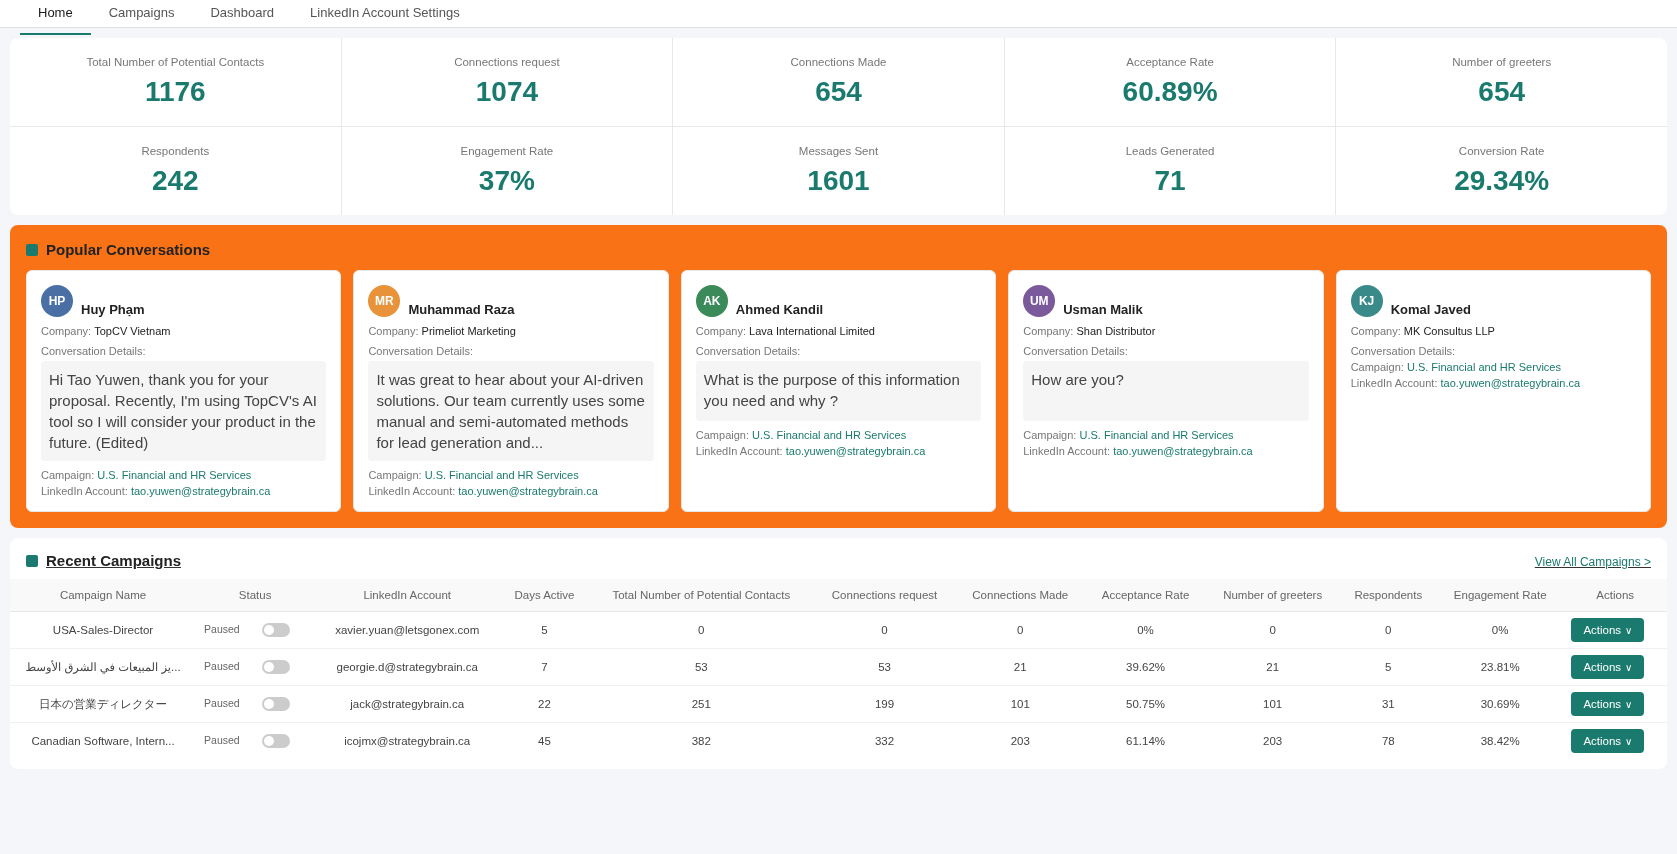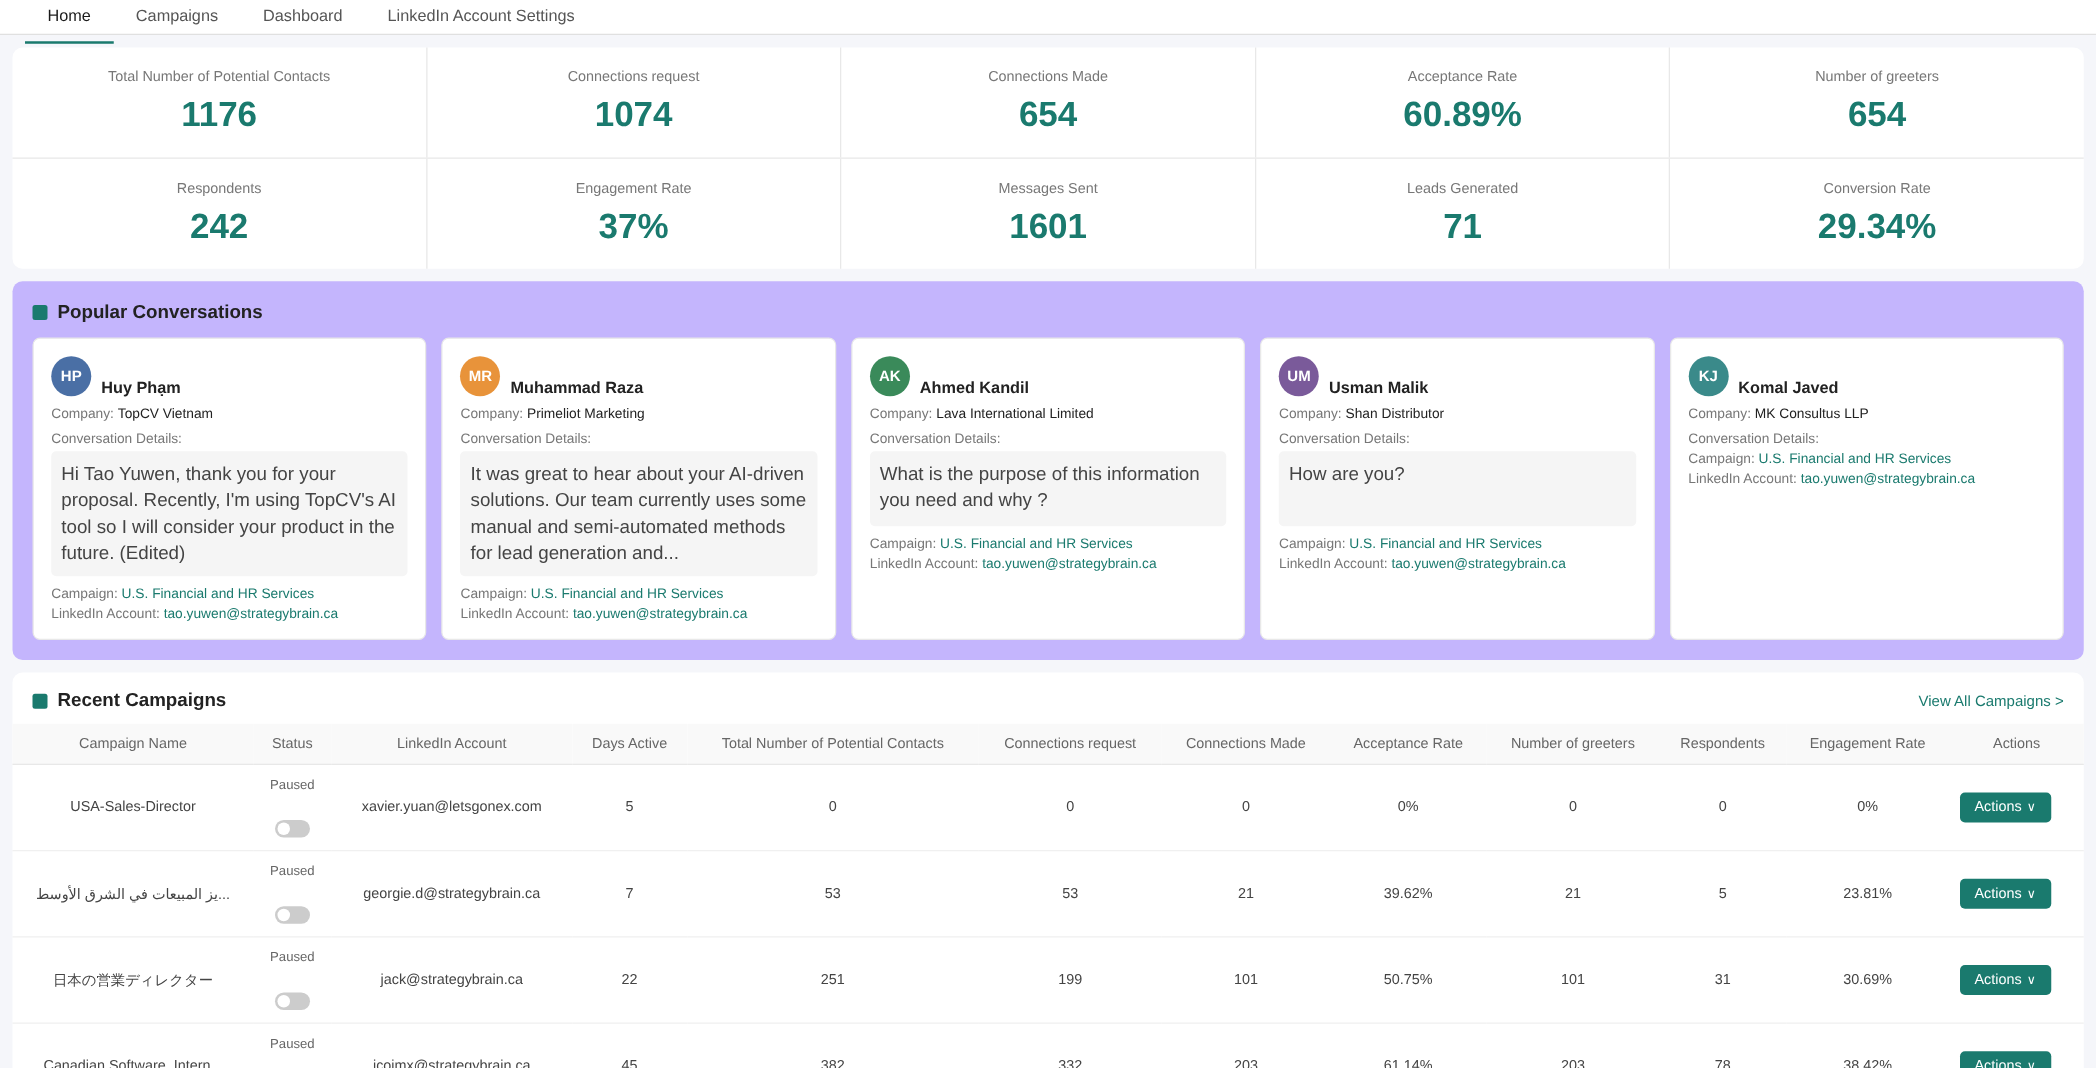--- a/index.html
+++ b/index.html
@@ -16,52 +16,52 @@
     .stat-card:last-child { border-right: none; }
     .stat-label { font-size: 11.5px; color: #777; margin-bottom: 8px; }
     .stat-value { font-size: 28px; font-weight: 600; color: #1a7a6e; }
     .stats-row { display: flex; width: 100%; border-bottom: 1px solid #e8e8e8; }
     .stats-row:last-child { border-bottom: none; }
     
     
     .section-header { display: flex; align-items: center; gap: 8px; padding: 16px 16px 12px; font-size: 15px; font-weight: 600; color: #222; }
     .section-dot { width: 12px; height: 12px; background: #1a7a6e; border-radius: 2px; }
     
-    .popular-section { background: #c4b5fd; margin: 10px; border-radius: 8px; }
+    .popular-section { background: #f97316; margin: 10px; border-radius: 8px; }
     .conversations-grid { display: flex; gap: 0; padding: 0 16px 16px; }
     .conv-card { flex: 1; background: #fff; border-radius: 6px; padding: 14px; margin: 0 6px; border: 1px solid #e8e8e8; }
     .conv-card:first-child { margin-left: 0; }
     .conv-card:last-child { margin-right: 0; }
     
     .conv-header { display: flex; align-items: flex-end; gap: 8px; margin-bottom: 8px; }
     .avatar { width: 32px; height: 32px; border-radius: 50%; background: #ccc; display: flex; align-items: center; justify-content: center; font-size: 12px; font-weight: 600; color: #fff; flex-shrink: 0; overflow: hidden; }
     .conv-name { font-size: 13px; font-weight: 600; color: #222; }
     .conv-company-row { font-size: 11px; color: #777; margin-bottom: 8px; }
     .conv-company-row span { color: #222; font-weight: 500; }
     .conv-detail-label { font-size: 11px; color: #777; margin-bottom: 4px; }
     .conv-message { background: #f5f5f5; border-radius: 4px; padding: 8px; font-size: 15px; color: #444; line-height: 1.4; min-height: 60px; margin-bottom: 8px; }
     .conv-campaign-row { font-size: 11px; color: #777; margin-bottom: 4px; }
     .conv-campaign-row span { color: #1a7a6e; font-weight: 500; }
     .conv-linkedin-row { font-size: 11px; color: #777; }
     .conv-linkedin-row span { color: #1a7a6e; }
     
     
     .recent-section { background: #fff; margin: 10px; border-radius: 8px; padding-bottom: 10px; }
-    .section-title-row { display: flex; justify-content: space-between; align-items: center; padding: 14px 16px 10px; }
+    .section-title-row { display: flex; justify-content: space-between; align-items: flex-end; padding: 14px 16px 10px; text-decoration: underline; }
     .view-all { color: #1a7a6e; font-size: 12px; cursor: pointer; }
     
     
     .campaigns-table { width: 100%; border-collapse: collapse; font-size: 11.5px; }
     .campaigns-table th { background: #f9f9f9; padding: 10px 8px; text-align: center; color: #666; font-weight: 500; border-bottom: 1px solid #e8e8e8; white-space: nowrap; }
     .campaigns-table td { padding: 10px 8px; text-align: center; color: #444; border-bottom: 1px solid #f0f0f0; vertical-align: middle; }
     .campaigns-table tr:last-child td { border-bottom: none; }
     .campaign-name { text-align: left; color: #333; font-size: 11.5px; max-width: 160px; overflow: hidden; text-overflow: ellipsis; white-space: nowrap; }
     
     
-    .status-cell { display: flex; flex-direction: column; align-items: center; gap: 22px; }
+    .status-cell { display: flex; flex-direction: row; gap: 22px; }
     .status-text { font-size: 10.5px; color: #666; }
     .toggle { width: 28px; height: 14px; background: #ccc; border-radius: 7px; position: relative; cursor: pointer; }
     .toggle::after { content: ''; width: 10px; height: 10px; background: #fff; border-radius: 50%; position: absolute; top: 2px; left: 2px; }
     
     
     .actions-btn { background: #1a7a6e; color: #fff; border: none; border-radius: 4px; padding: 6px 12px; font-size: 11.5px; cursor: pointer; display: flex; align-items: center; gap: 4px; white-space: nowrap; }
     .actions-btn::after { content: '∨'; font-size: 10px; }
     
     
     .av-blue { background: #4a6fa5; }

